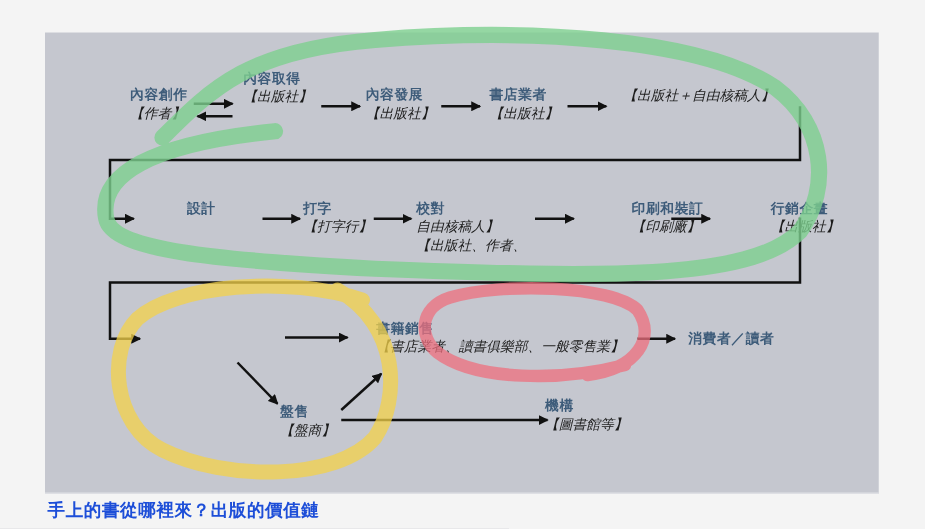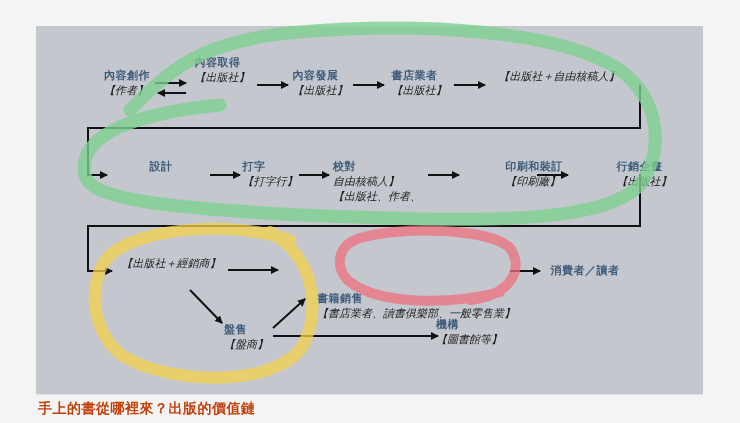--- a/index.html
+++ b/index.html
@@ -23,21 +23,21 @@
     display:block; font-size:11px; font-weight:bold; color:#3e5c7a;
     line-height:14px; letter-spacing:0.5px;
   }
   .node .role {
     display:block; font-size:11px; color:#1c1c1c; line-height:15px;
     font-family:"DejaVu Serif", "Liberation Serif", serif;
     font-style:italic;
   }
   .caption {
     position:absolute; left:38px; top:400px;
-    font-size:14px; font-weight:bold; color:#c2410c;
+    font-size:14px; font-weight:bold; color:#1d4ed8;
     letter-spacing:0.5px;
   }
 </style>
 </head>
 <body>
 
 <div class="panel"></div>
 
 <svg class="overlay" width="740" height="423">
   <defs>
@@ -105,23 +105,22 @@
 <div class="node" style="left:508px; top:160px;margin-left:26px;">
   <span class="title">印刷和裝訂</span>
   <span class="role">【印刷廠】</span>
 </div>
 <div class="node" style="left:600px; top:160px;margin-left:44px;">
   <span class="title">行銷企畫</span>
   <span class="role">【出版社】</span>
 </div>
 
 <div class="node" style="left:171px; top:256px;">
-  <span class="role">【出版社＋經銷商】</span>
 </div>
-<div class="node" style="left:416px; top:256px;margin-top:36px;">
+<div class="node" style="left:400px; top:256px;">
   <span class="title">書籍銷售</span>
   <span class="role">【書店業者、讀書俱樂部、一般零售業】</span>
 </div>
 <div class="node" style="left:585px; top:264px;">
   <span class="title">消費者／讀者</span>
 </div>
 <div class="node" style="left:246px; top:323px;">
   <span class="title">盤售</span>
   <span class="role">【盤商】</span>
 </div>

